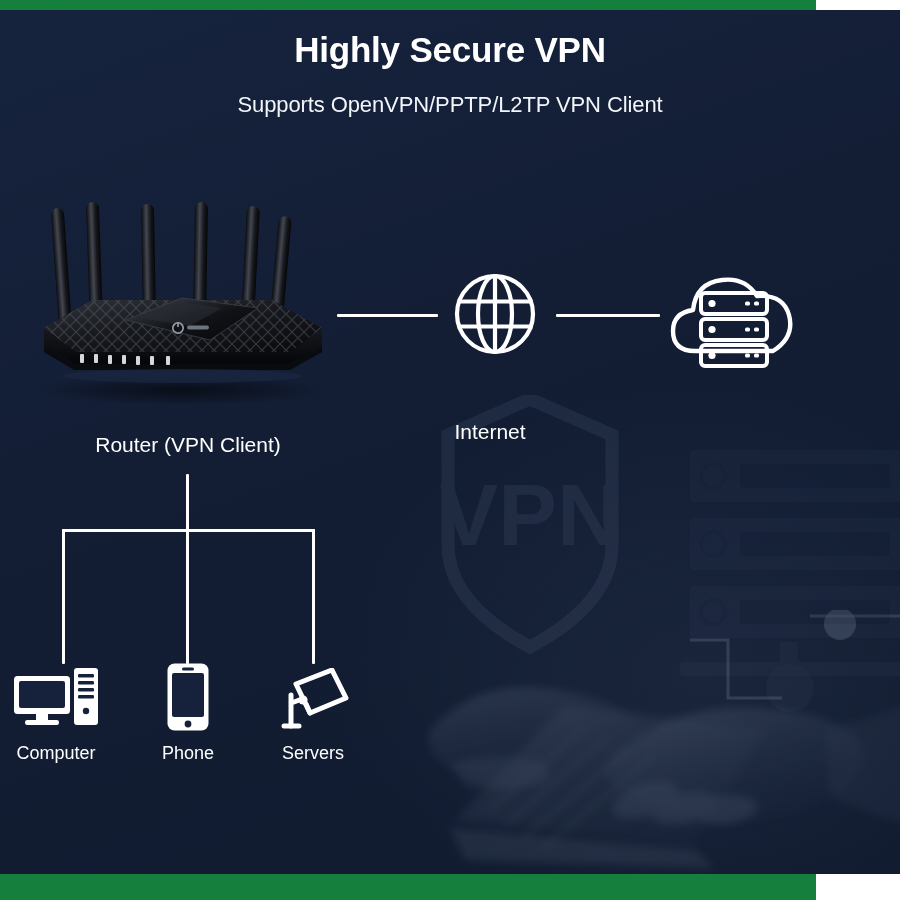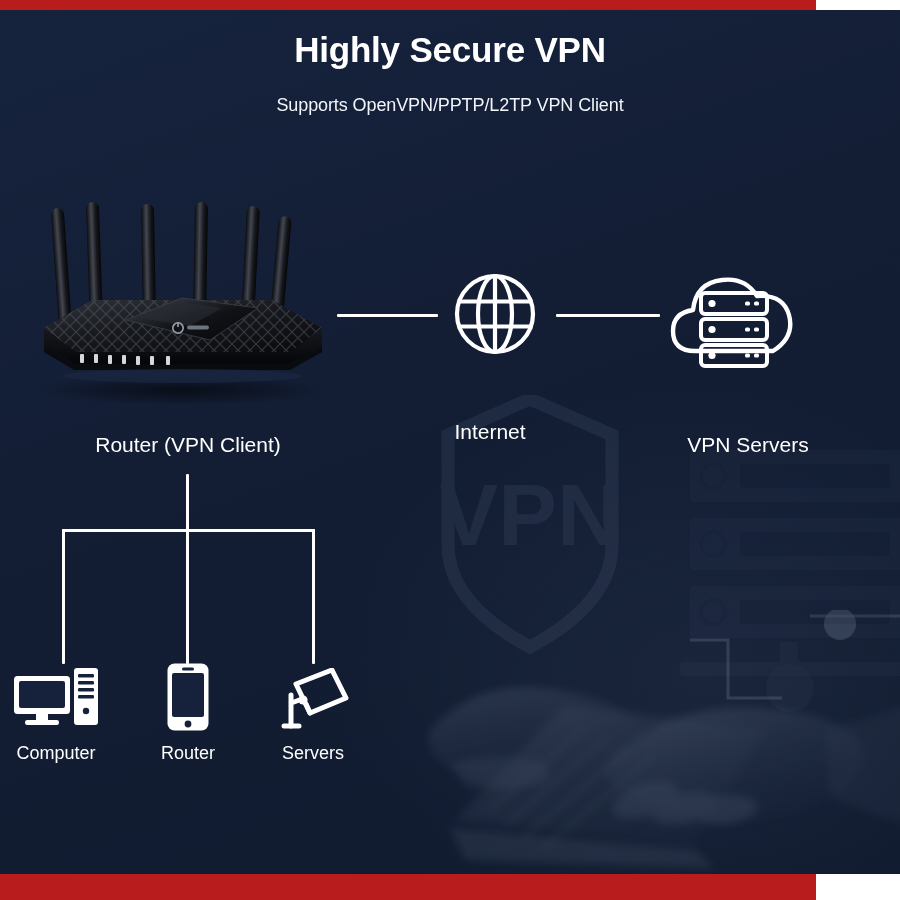--- a/index.html
+++ b/index.html
@@ -5,21 +5,21 @@
   * { margin:0; padding:0; box-sizing:border-box; }
   html, body {
     width:900px; height:900px;
     background:#ffffff;
     font-family:"Liberation Sans", sans-serif;
     overflow:hidden;
   }
   #stage {
     position:relative;
     width:816px; height:900px;
-    background:#b91c1c;
+    background:#15803d;
   }
   
   #panel {
     position:absolute;
     left:0; top:10px;
     width:900px; height:864px;
     background:#14203a;
     background-image:
       radial-gradient(ellipse 520px 420px at 78% 78%, rgba(120,140,175,0.085), rgba(120,140,175,0) 72%),
       linear-gradient(160deg, #16233d 0%, #131e35 42%, #101a2e 100%);
@@ -50,21 +50,21 @@
     color:#ffffff;
     font-size:35px;
     font-weight:600;
     letter-spacing:-0.2px;
     line-height:44px;
   }
   #subtitle {
     position:absolute; left:0; top:78px; width:900px;
     text-align:center;
     color:#f2f5fa;
-    font-size:18px;
+    font-size:22px;
     font-weight:400;
     letter-spacing:-0.1px;
     line-height:34px;
   }
   
   #router-wrap {
     position:absolute; left:22px; top:190px;
     width:320px; height:205px;
   }
   
@@ -322,21 +322,20 @@
           <rect x="78" y="62.6" width="5" height="4" rx="1.6"></rect>
           <rect x="87" y="62.6" width="5" height="4" rx="1.6"></rect>
           <rect x="78" y="88.6" width="5" height="4" rx="1.6"></rect>
           <rect x="87" y="88.6" width="5" height="4" rx="1.6"></rect>
         </g>
       </svg>
     </div>
 
     <div class="node-label" id="label-router">Router (VPN Client)</div>
     <div class="node-label" id="label-internet">Internet</div>
-    <div class="node-label" id="label-vpn">VPN Servers</div>
 
     <div class="tline" id="t-stem"></div>
     <div class="tline" id="t-bar"></div>
     <div class="tline" id="t-left"></div>
     <div class="tline" id="t-mid"></div>
     <div class="tline" id="t-right"></div>
 
     <div class="icon-abs" id="icon-computer">
       <svg width="88" height="66" viewBox="0 0 88 66">
 
@@ -375,17 +374,17 @@
 
           <path d="M22 31 L14 34"></path>
           <path d="M11 27 L11 58"></path>
           <path d="M4 58 L19 58"></path>
         </g>
         <circle cx="23" cy="32" r="4.6" fill="#ffffff"></circle>
       </svg>
     </div>
 
     <div class="dev-label" id="label-computer">Computer</div>
-    <div class="dev-label" id="label-phone">Router</div>
+    <div class="dev-label" id="label-phone">Phone</div>
     <div class="dev-label" id="label-camera">Servers</div>
 
   </div>
 </div>
 
 </body></html>

